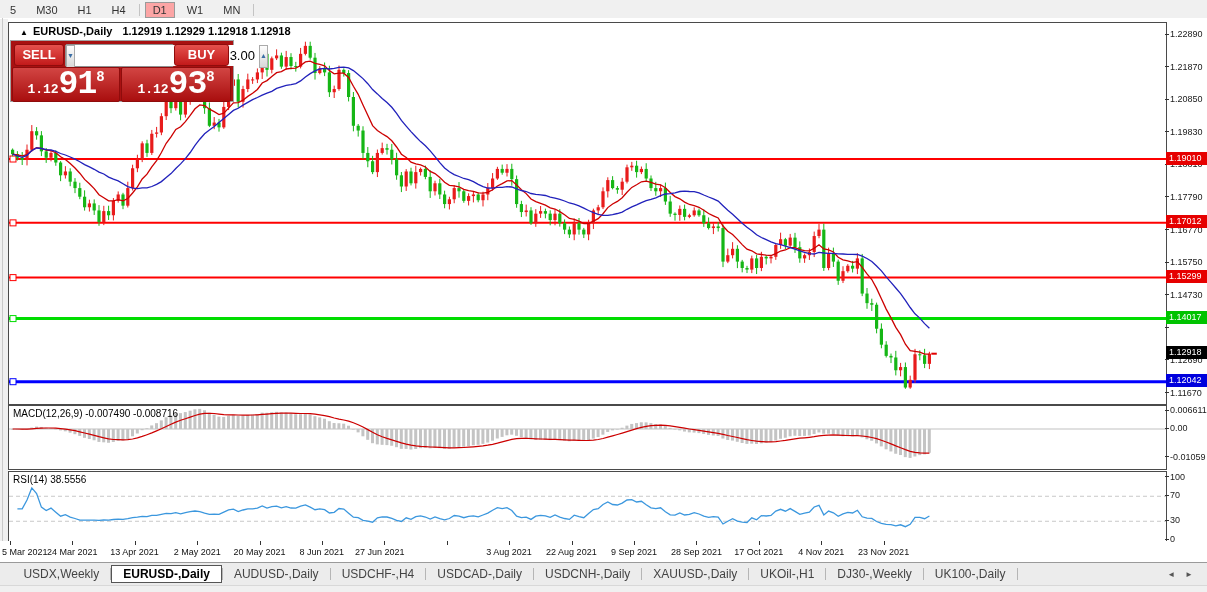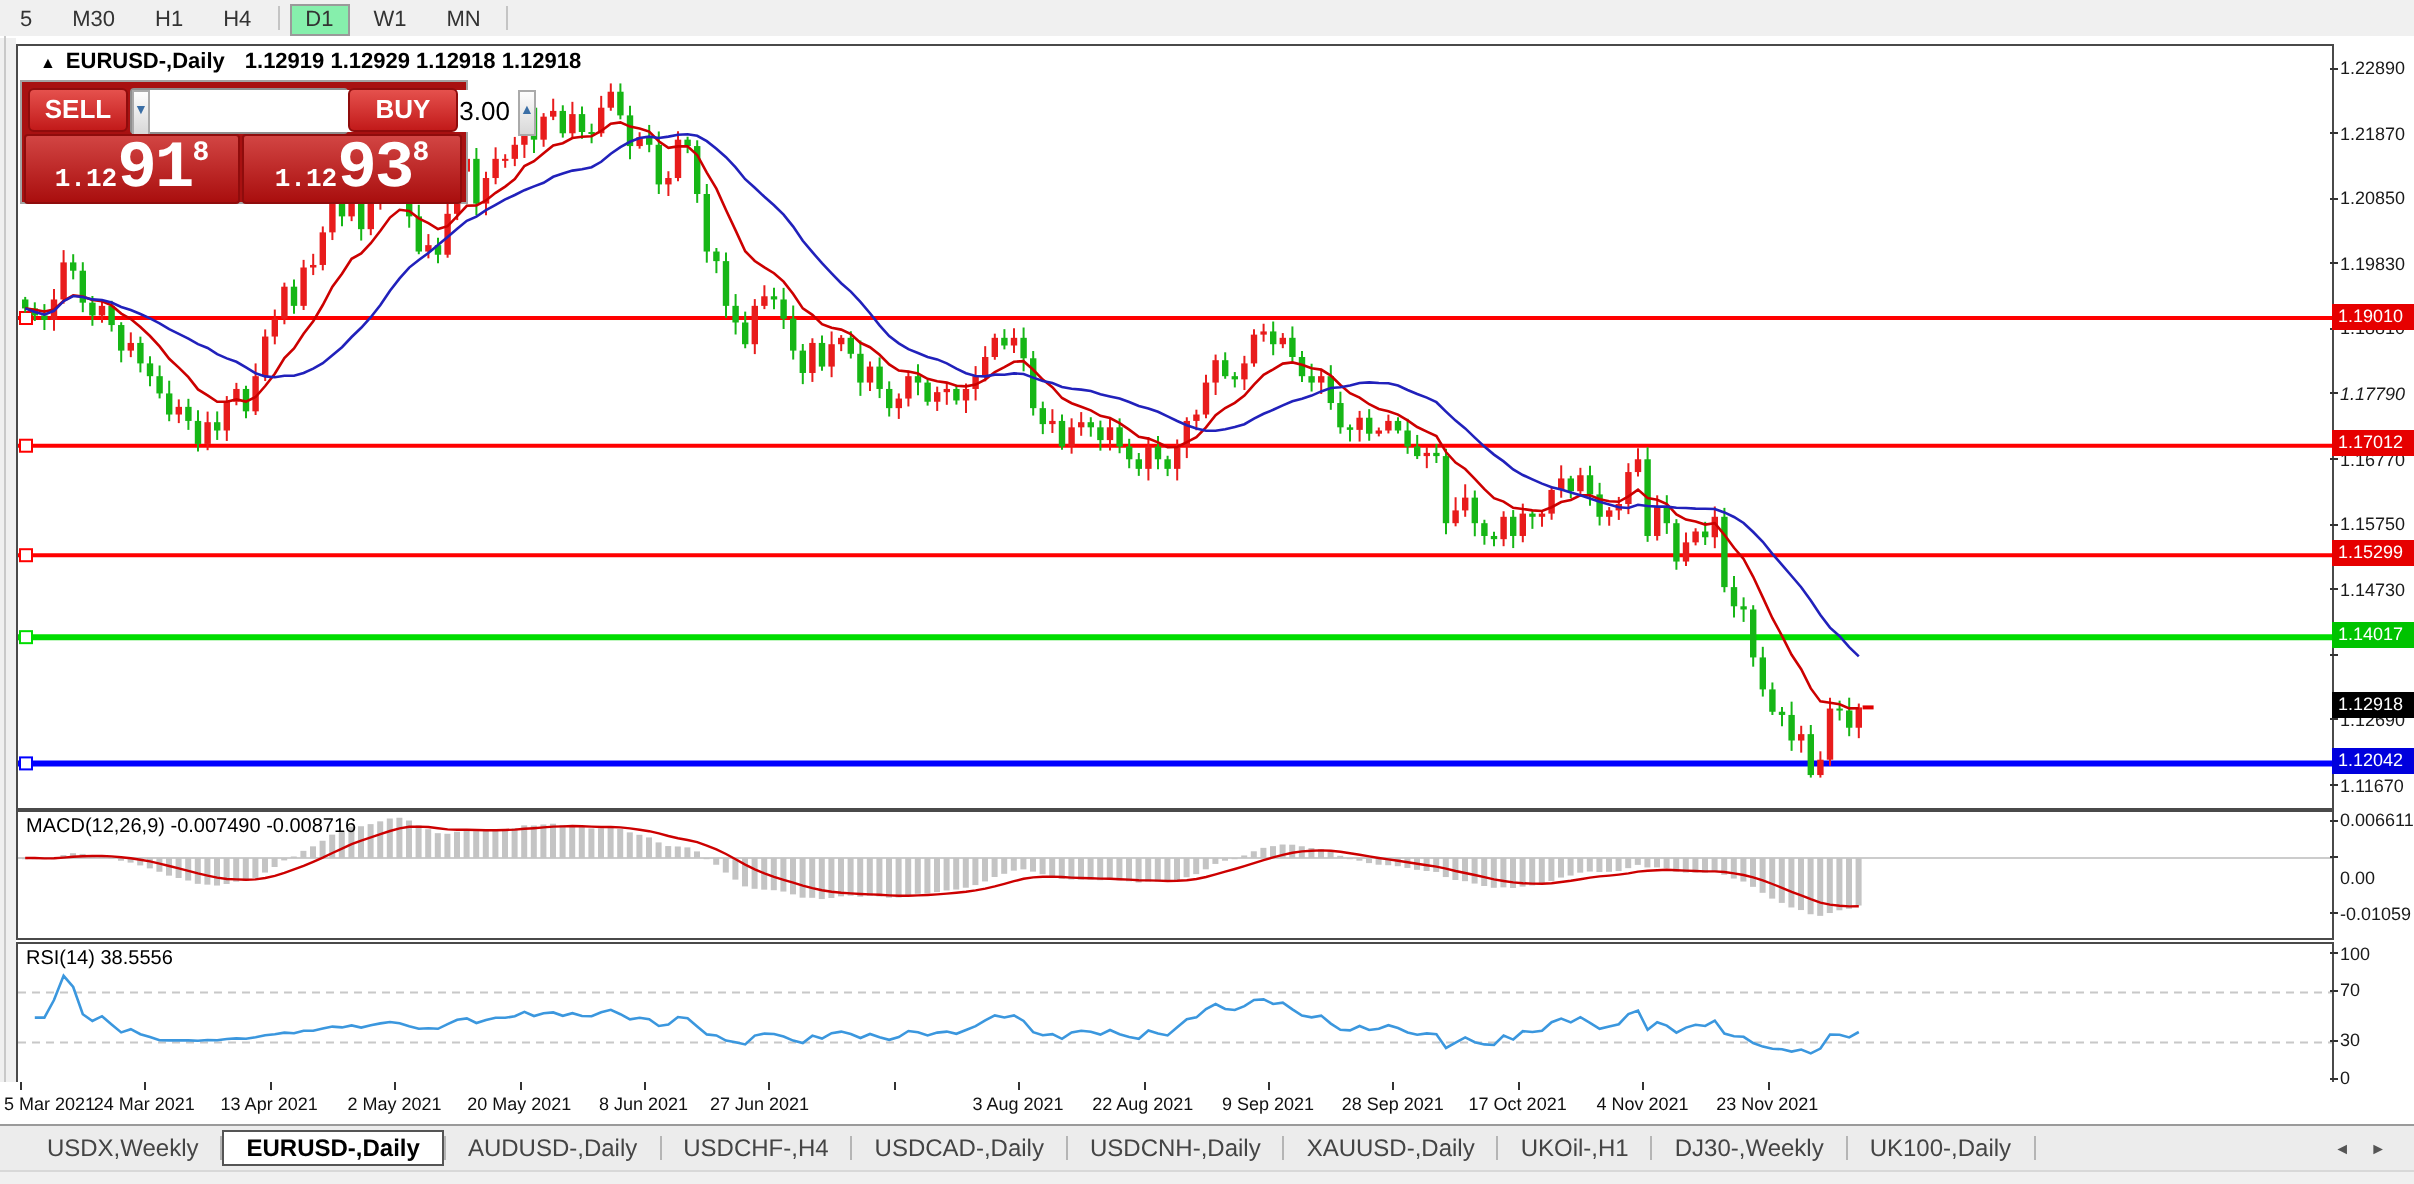--- a/index.html
+++ b/index.html
@@ -4,21 +4,21 @@
 <style>
   html,body{margin:0;padding:0;}
   body{width:1207px;height:592px;position:relative;background:#f0f0f0;
        font-family:"Liberation Sans","DejaVu Sans",sans-serif;overflow:hidden;
        -webkit-font-smoothing:none;}
   .abs{position:absolute;}
   
   #toolbar{left:0;top:0;width:1207px;height:18px;background:#f0f0f0;border-bottom:1px solid #ffffff;}
   .tfbtn{display:inline-block;height:14px;line-height:14px;margin:1px 2px;padding:0 7px;
          font-size:11px;color:#333;cursor:default;border:1px solid transparent;}
-  .tfbtn.active{background:#86efac;border:1px solid #9a9a9a;}
+  .tfbtn.active{background:#fca5a5;border:1px solid #9a9a9a;}
   .tfsep{display:inline-block;width:1px;height:12px;background:#c4c4c4;margin:0 3px;vertical-align:middle;}
   
   #chartbg{left:8px;top:18px;width:1199px;height:545px;background:#ffffff;}
   .panel{position:absolute;background:#ffffff;border:1px solid #4a4a4a;overflow:hidden;}
   #mainPanel{left:8px;top:22px;width:1157px;height:381px;}
   #macdPanel{left:8px;top:405px;width:1157px;height:63px;}
   #rsiPanel {left:8px;top:471px;width:1157px;height:69px;}
   .panel svg{position:absolute;left:0;top:0;}
   #chartTitle{left:20px;top:25px;font-size:11px;font-weight:bold;color:#000;white-space:nowrap;}
   #chartTitle .tri{font-size:8px;margin-right:5px;}
@@ -1132,21 +1132,21 @@
     <div class="axlabel" style="top:29px;">1.22890</div>
     <div class="axtick" style="top:66.09920000000066px;"></div>
     <div class="axlabel" style="top:61.599200000000664px;">1.21870</div>
     <div class="axtick" style="top:98.69840000000063px;"></div>
     <div class="axlabel" style="top:94.19840000000063px;">1.20850</div>
     <div class="axtick" style="top:131.29760000000059px;"></div>
     <div class="axlabel" style="top:126.79760000000059px;">1.19830</div>
     <div class="axtick" style="top:163.89680000000055px;"></div>
     <div class="axlabel" style="top:159.39680000000055px;">1.18810</div>
     <div class="axtick" style="top:196.4960000000005px;"></div>
-    <div class="axlabel" style="top:191.9960000000005px;font-style:italic;">1.17790</div>
+    <div class="axlabel" style="top:191.9960000000005px;">1.17790</div>
     <div class="axtick" style="top:229.09520000000046px;"></div>
     <div class="axlabel" style="top:224.59520000000046px;">1.16770</div>
     <div class="axtick" style="top:261.6944000000004px;"></div>
     <div class="axlabel" style="top:257.1944000000004px;">1.15750</div>
     <div class="axtick" style="top:294.29360000000037px;"></div>
     <div class="axlabel" style="top:289.79360000000037px;">1.14730</div>
     <div class="axtick" style="top:326.8928000000003px;"></div>
     <div class="axlabel" style="top:322.3928000000003px;margin-left:38px;">1.13710</div>
     <div class="axtick" style="top:359.4920000000003px;"></div>
     <div class="axlabel" style="top:354.9920000000003px;">1.12690</div>
@@ -1154,21 +1154,21 @@
     <div class="axlabel" style="top:387.59120000000024px;">1.11670</div>
     <div class="pricebox" style="top:151.50480000000053px;background:#e60000;color:#ffffff;">1.19010</div>
     <div class="pricebox" style="top:215.36088000000018px;background:#e60000;color:#ffffff;">1.17012</div>
     <div class="pricebox" style="top:270.10836000000046px;background:#e60000;color:#ffffff;">1.15299</div>
     <div class="pricebox" style="top:311.0810800000006px;background:#00c300;color:#ffffff;">1.14017</div>
     <div class="pricebox" style="top:346.2051200000001px;background:#000000;color:#ffffff;">1.12918</div>
     <div class="pricebox" style="top:374.2020800000004px;background:#0000dd;color:#ffffff;">1.12042</div>
     <div class="axtick" style="top:409.6503px;"></div>
     <div class="axlabel" style="top:405.1503px;">0.006611</div>
     <div class="axtick" style="top:427.5px;"></div>
-    <div class="axlabel" style="top:423px;margin-top:11px;">0.00</div>
+    <div class="axlabel" style="top:423px;">0.00</div>
     <div class="axtick" style="top:456.093px;"></div>
     <div class="axlabel" style="top:451.593px;">-0.01059</div>
     <div class="axtick" style="top:476px;"></div>
     <div class="axlabel" style="top:471.5px;">100</div>
     <div class="axtick" style="top:494.75px;"></div>
     <div class="axlabel" style="top:490.25px;">70</div>
     <div class="axtick" style="top:519.75px;"></div>
     <div class="axlabel" style="top:515.25px;">30</div>
     <div class="axtick" style="top:538.5px;"></div>
     <div class="axlabel" style="top:534px;">0</div>

